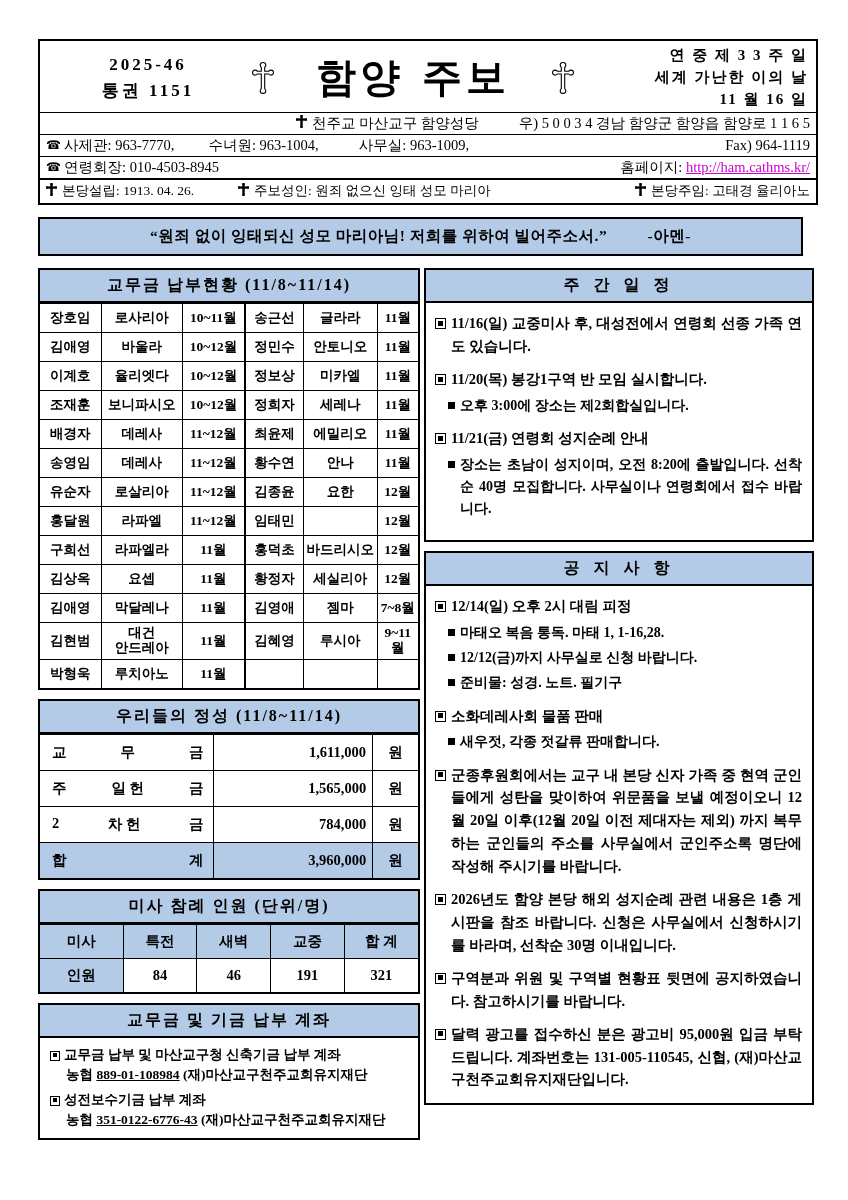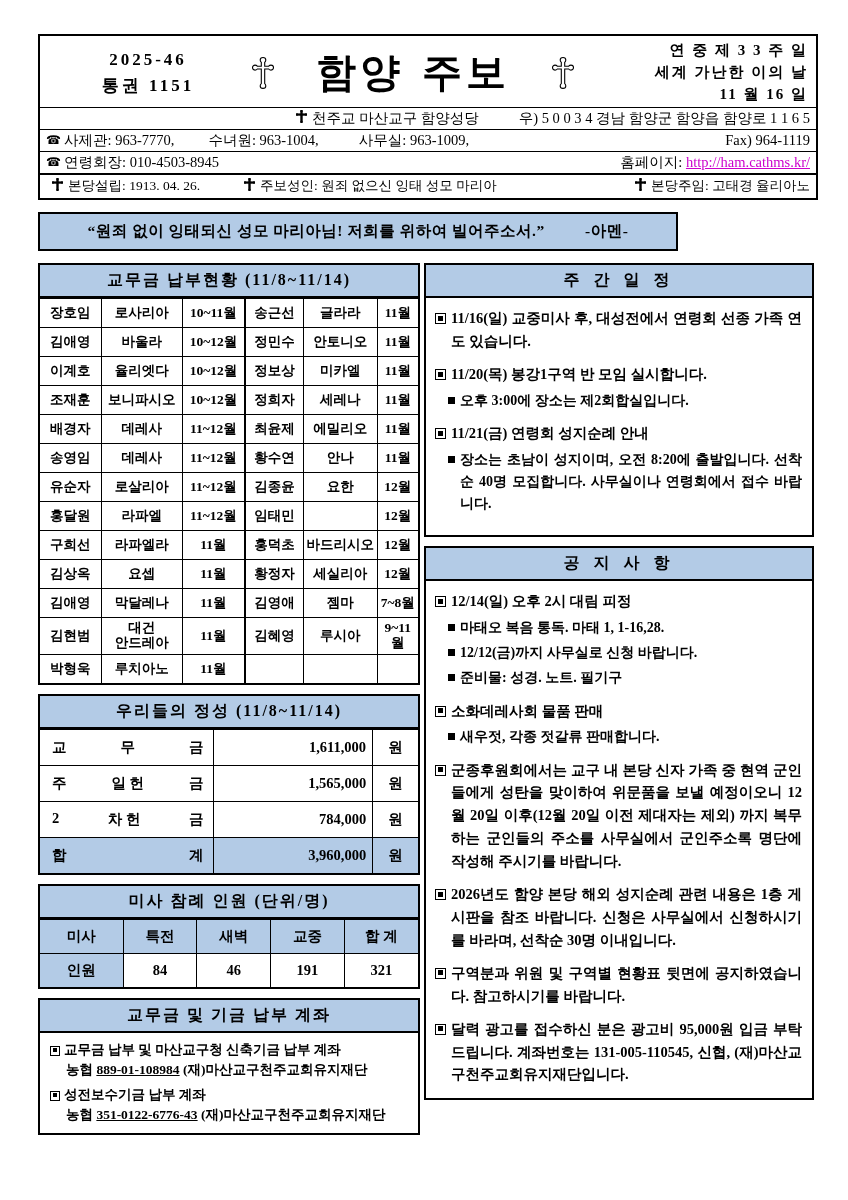--- a/index.html
+++ b/index.html
@@ -23,21 +23,21 @@
     height: 1200px;
     box-sizing: border-box;
     padding: 30px 30px 30px 38px;
   }
 
   
   .masthead {
     border: 2px solid #000;
     box-sizing: border-box;
     width: 780px;
-    margin: 4px 0 0 0;
+    margin: 9px 0 0 0;
   }
   .mast-top {
     display: flex;
     align-items: center;
     padding: 4px 8px 2px 8px;
     border-bottom: 1px solid #000;
   }
   .mast-issue {
     width: 200px;
     text-align: center;
@@ -94,28 +94,28 @@
     width: 15px;
     margin-right: 3px;
     font-size: 12px;
   }
   .fill { flex: 1; }
   .url { color: #cc00cc; text-decoration: underline; }
 
   .mast-foot {
     display: flex;
     font-size: 13.5px;
-    padding: 2px 6px 3px 12px;
+    padding: 2px 6px 3px 6px;
     white-space: nowrap;
   }
   .mast-foot .seg { display: flex; align-items: center; }
 
   
   .quote {
-    width: 640px;
+    width: 765px;
     box-sizing: border-box;
     margin-top: 12px;
     border: 2px solid #000;
     background: #b3cbe6;
     text-align: center;
     font-size: 15.5px;
     font-weight: bold;
     padding: 7px 0;
     letter-spacing: 0.5px;
   }

